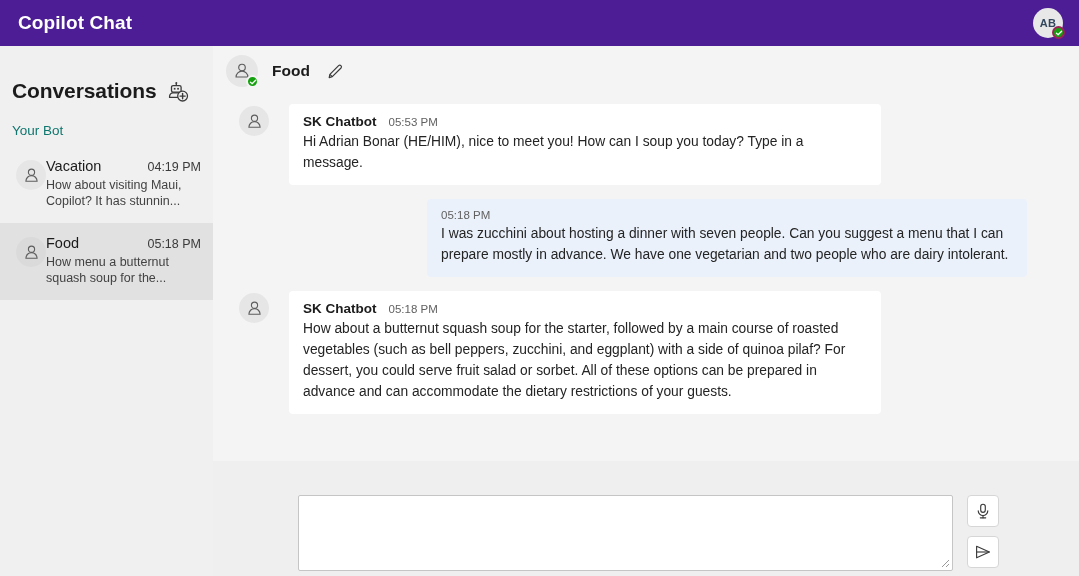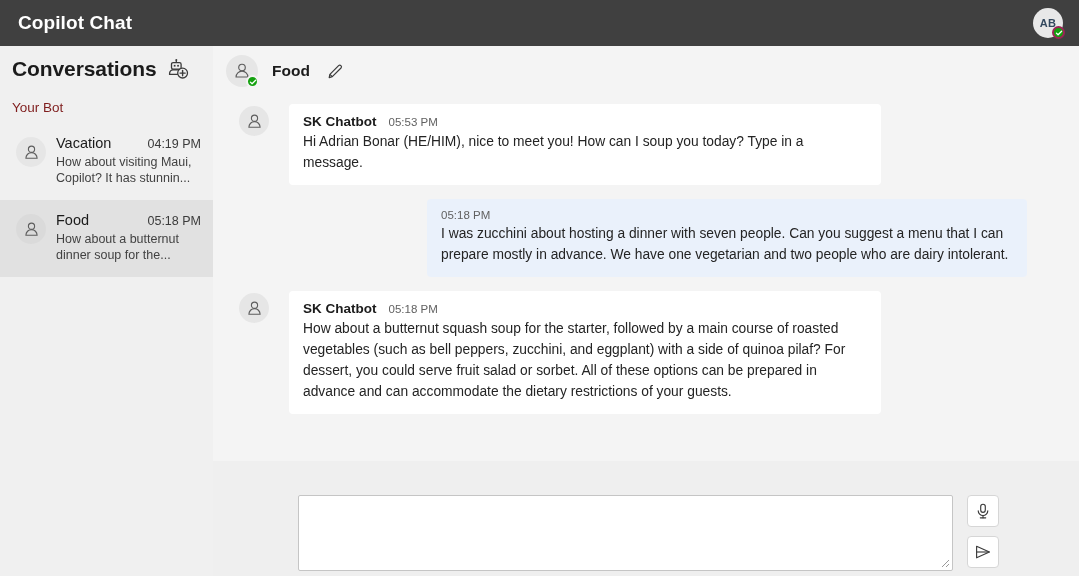--- a/index.html
+++ b/index.html
@@ -20,21 +20,21 @@
     height: 576px;
     position: relative;
     display: flex;
     flex-direction: column;
   }
 
   
   .topbar {
     height: 46px;
     flex: 0 0 46px;
-    background: #404040;
+    background: #4c1d95;
     display: flex;
     align-items: center;
     justify-content: space-between;
     padding: 0 16px 0 18px;
     box-sizing: border-box;
   }
   .topbar-title {
     color: #ffffff;
     font-size: 19px;
     font-weight: bold;
@@ -85,50 +85,48 @@
   .sidebar {
     width: 213px;
     flex: 0 0 213px;
     background: #f0f0f0;
     display: flex;
     flex-direction: column;
     box-sizing: border-box;
   }
   .sidebar-head {
     display: flex;
-    align-items: center;
     justify-content: space-between;
-    padding: 10px 22px 6px 12px;
+    padding: 33px 22px 6px 12px;
   }
   .sidebar-title {
     font-size: 21px;
     font-weight: bold;
     color: #1b1b1b;
     letter-spacing: -.1px;
   }
   .newbot-btn {
     width: 26px;
     height: 26px;
     display: flex;
     align-items: center;
     justify-content: center;
     cursor: pointer;
   }
   .section-label {
     font-size: 13.5px;
-    color: #7f1d1d;
+    color: #0f766e;
     padding: 12px 0 8px 12px;
   }
   .conv-list {
     display: flex;
     flex-direction: column;
   }
   .conv-item {
     display: flex;
-    gap: 10px;
     padding: 12px 12px 14px 16px;
     box-sizing: border-box;
     cursor: pointer;
     align-items: flex-start;
   }
   .conv-item.selected { background: #e1e1e1; }
   .conv-avatar {
     flex: 0 0 30px;
     width: 30px;
     height: 30px;
@@ -398,21 +396,21 @@
             <svg width="17" height="17" viewBox="0 0 17 17" aria-hidden="true">
               <circle cx="8.5" cy="5.2" r="3.1" fill="none" stroke="#5d5d5d" stroke-width="1.1"></circle>
               <path d="M2.9 14.2 a5.6 5.6 0 0 1 11.2 0 z" fill="none" stroke="#5d5d5d" stroke-width="1.1"></path>
             </svg>
           </div>
           <div class="conv-texts">
             <div class="conv-row1">
               <span class="conv-name">Food</span>
               <span class="conv-time">05:18 PM</span>
             </div>
-            <div class="conv-preview">How about a butternut dinner soup for the...</div>
+            <div class="conv-preview">How menu a butternut squash soup for the...</div>
           </div>
         </div>
 
       </div>
     </div>
 
     <div class="main">
 
       <div class="chat-panel">
 

